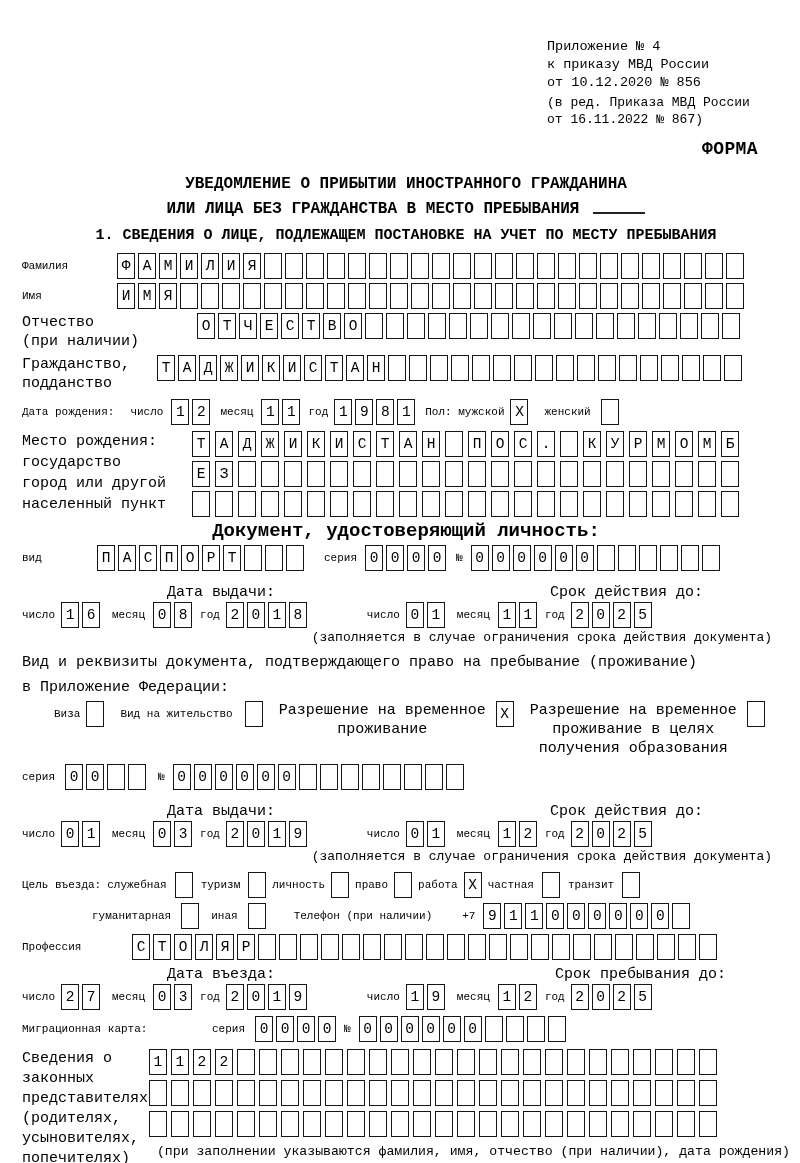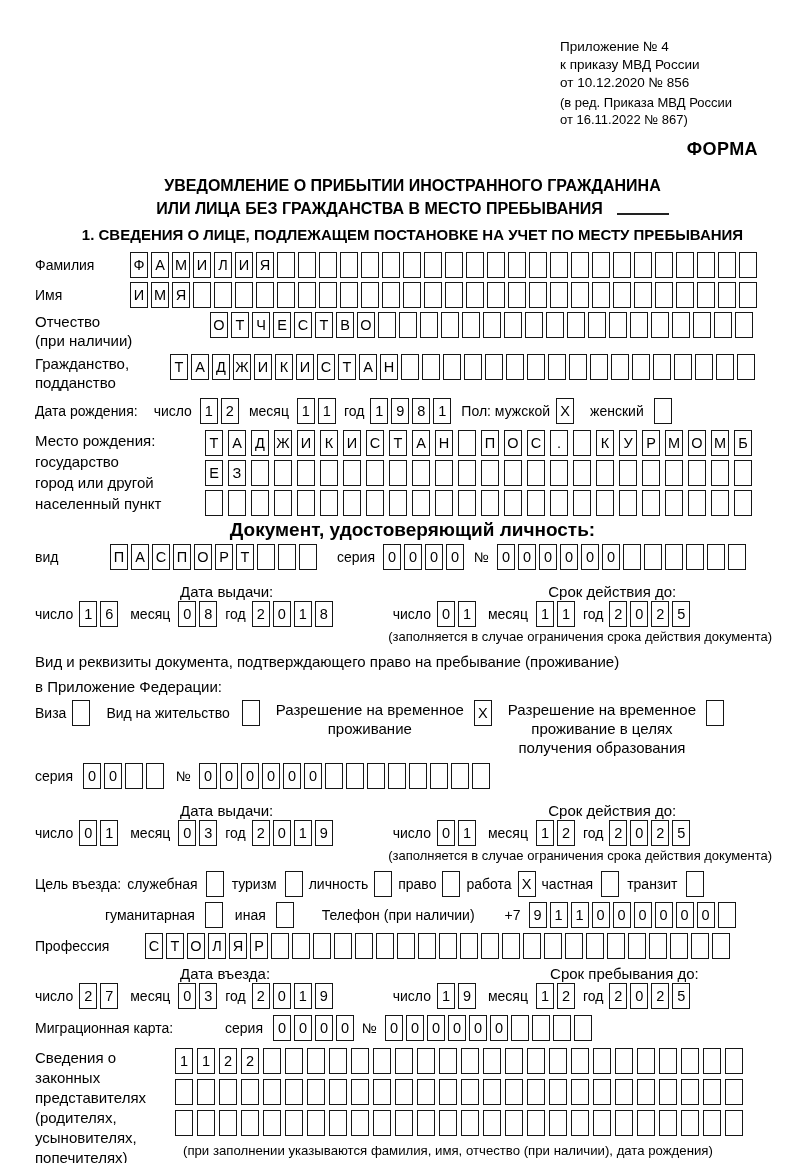--- a/index.html
+++ b/index.html
@@ -1,43 +1,43 @@
 <!DOCTYPE html>
 <html><head>
 <meta charset="utf-8">
 <style>
   html,body{margin:0;padding:0;background:#888;}
   .page{
     width:800px;height:1163px;background:#ffffff;color:#000;
-    font-family:Liberation Sans, sans-serif;
+    font-family:Liberation Mono, monospace;
     position:relative;box-sizing:border-box;
-    padding:38px 10px 0 35px;overflow:hidden;margin:0 auto;
+    padding:38px 10px 0 22px;overflow:hidden;margin:0 auto;
   }
   .annex{margin-left:525px;width:235px;font-size:13.5px;line-height:1.32;}
   .annex-note{margin-left:525px;width:245px;font-size:13px;line-height:1.3;margin-top:4px;}
   .forma{text-align:right;padding-right:32px;font-weight:bold;font-size:18px;margin-top:10px;letter-spacing:.4px;}
   .title{text-align:center;font-weight:bold;font-size:16px;line-height:1.45;margin-top:14px;}
   .blank-line{display:inline-block;width:52px;border-bottom:2px solid #222;height:.95em;margin-left:14px;vertical-align:baseline;}
   .sec1{font-weight:bold;font-size:15px;margin-top:5px;text-align:center;}
   .row{display:flex;align-items:flex-start;margin-top:3px;}
-  .lbl{font-size:14px;line-height:27px;white-space:nowrap;}
+  .lbl{font-size:11px;line-height:27px;white-space:nowrap;}
   .lblblock{font-size:15px;line-height:19.5px;}
   .cells{display:flex;gap:3px;}
   .cells.g5{gap:5px;}
   .cells.g4{gap:4px;}
   .cell{
     flex:0 0 auto;width:16px;height:24px;border:1.7px solid #161616;
     display:flex;align-items:center;justify-content:center;
     font-size:14.5px;background:#fff;
   }
   .ctitle{font-weight:bold;font-size:19px;text-align:center;margin-top:3px;}
   .dlabels{display:flex;font-size:15px;margin-top:12px;}
   .note{font-size:13px;text-align:right;padding-right:18px;margin-top:1px;}
   .plain{font-size:15px;line-height:19px;}
-  .optwrap{display:flex;align-items:flex-start;}
+  .optwrap{display:flex;align-items:flex-start;margin-left:32px;}
   .optlines{font-size:15px;line-height:19px;text-align:center;}
   .ml6{margin-left:6px}.ml8{margin-left:8px}.ml10{margin-left:10px}.ml12{margin-left:12px}
   .ml16{margin-left:16px}.ml20{margin-left:20px}
   .repnote{font-size:13.2px;margin-top:7px;margin-left:8px;white-space:nowrap;}
 </style>
 </head>
 <body>
 
 <div class="page">
 

